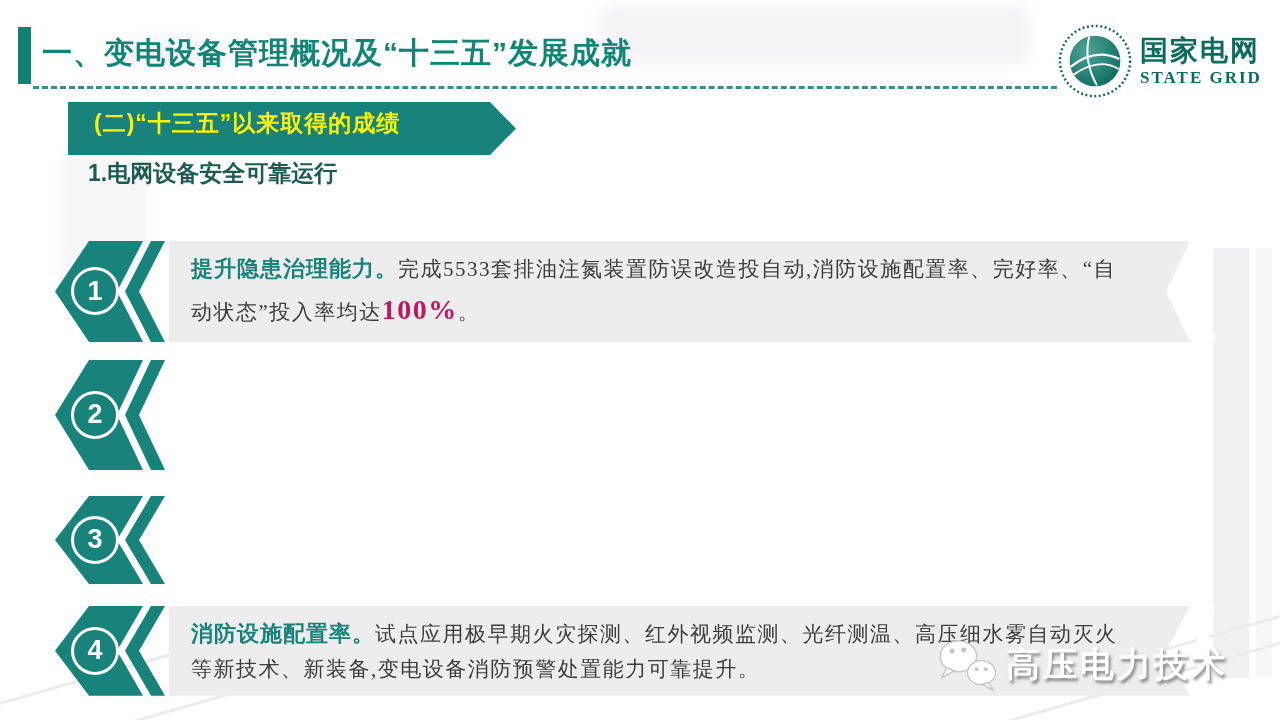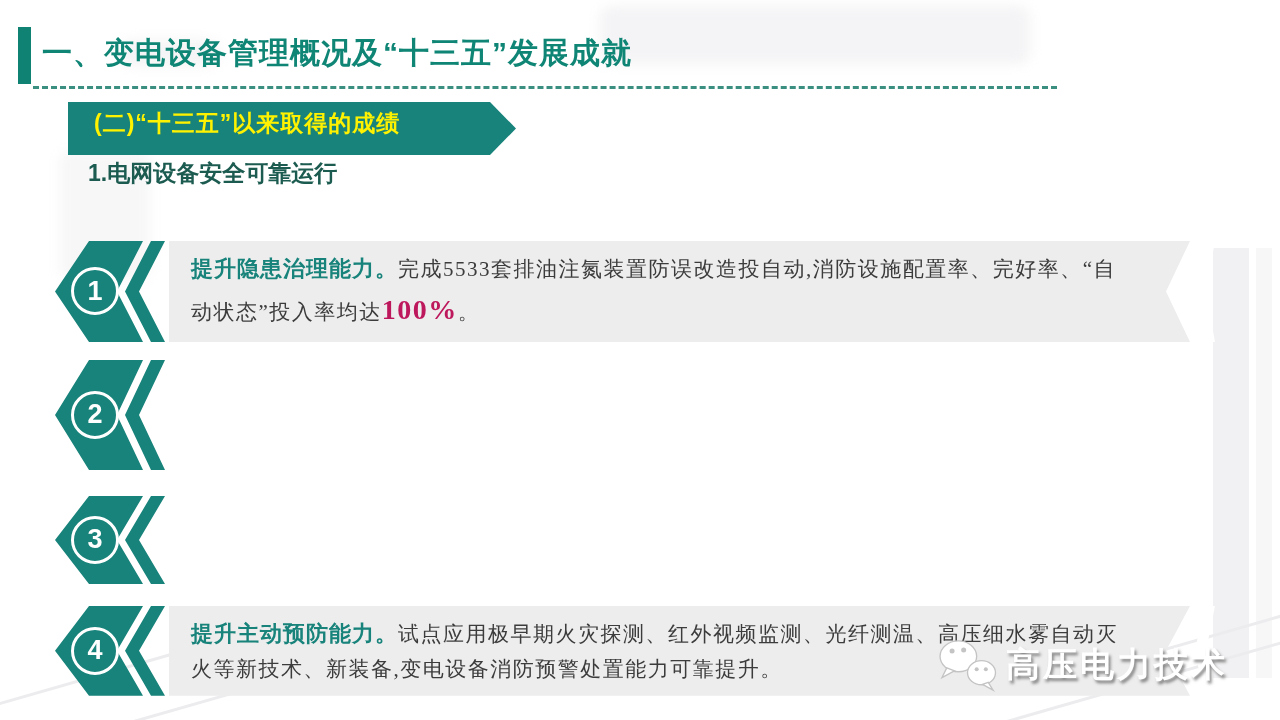--- a/index.html
+++ b/index.html
@@ -82,20 +82,39 @@
   <div class="strip2"></div>
   <div class="diag d1"></div>
   <div class="diag d2"></div>
   <div class="diag d3"></div>
   <div class="diag d4"></div>
 
   <div class="accent-bar"></div>
   <div class="page-title">一、变电设备管理概况及“十三五”发展成就</div>
   <div class="dashed-rule"></div>
 
+  <div class="logo">
+    <svg width="78" height="78" viewBox="0 0 80 80">
+      <defs>
+        <radialGradient id="gl" cx="35%" cy="30%" r="80%">
+          <stop offset="0%" stop-color="#4fa396"></stop>
+          <stop offset="100%" stop-color="#0b6b5d"></stop>
+        </radialGradient>
+      </defs>
+      <circle cx="40" cy="40" r="36" fill="none" stroke="#0b6b5d" stroke-width="2.5" stroke-dasharray="2 2.6"></circle>
+      <circle cx="40" cy="40" r="26" fill="url(#gl)"></circle>
+      <path d="M15 46 Q40 26 65 38" fill="none" stroke="#ffffff" stroke-width="2.4"></path>
+      <path d="M18 54 Q44 36 64 48" fill="none" stroke="#ffffff" stroke-width="2"></path>
+      <path d="M34 15 Q28 40 42 65" fill="none" stroke="#ffffff" stroke-width="2"></path>
+    </svg>
+    <div class="logo-text">
+      <div class="logo-cn">国家电网</div>
+      <div class="logo-en">STATE GRID</div>
+    </div>
+  </div>
 
   <div class="banner">(二)“十三五”以来取得的成绩</div>
   <div class="sec-line1">1.电网设备安全可靠运行</div>
 
   <div class="rows">
 
     <div class="row r1">
       <div class="badge">
         <svg viewBox="0 0 114 100" preserveAspectRatio="none">
           <path d="M34 0 H88 L62 50 L88 100 H34 L0 50 Z" fill="#17837a"></path>
@@ -133,21 +152,21 @@
 
     <div class="row r4">
       <div class="badge">
         <svg viewBox="0 0 114 100" preserveAspectRatio="none">
           <path d="M34 0 H88 L62 50 L88 100 H34 L0 50 Z" fill="#17837a"></path>
           <path d="M96 0 L70 50 L96 100 L110 100 L84 50 L110 0 Z" fill="#17837a"></path>
         </svg>
         <div class="badge-num">4</div>
       </div>
       <div class="box">
-        <p class="txt"><span class="lead">提升主动预防能力。</span><span>试点应用极早期火灾探测、红外视频监测、光纤测温、高压细水雾自动灭火等新技术、新装备,变电设备消防预警处置能力可靠提升。</span></p>
+        <p class="txt"><span class="lead">消防设施配置率。</span><span>试点应用极早期火灾探测、红外视频监测、光纤测温、高压细水雾自动灭火等新技术、新装备,变电设备消防预警处置能力可靠提升。</span></p>
       </div>
       <div class="echo"></div>
     </div>
 
   </div>
 
   <div class="watermark">
     <svg width="60" height="54" viewBox="0 0 62 56">
       <g fill="#ffffff" stroke="#c4c4c4" stroke-width="1.4">
         <ellipse cx="21" cy="19" rx="19" ry="16"></ellipse>

